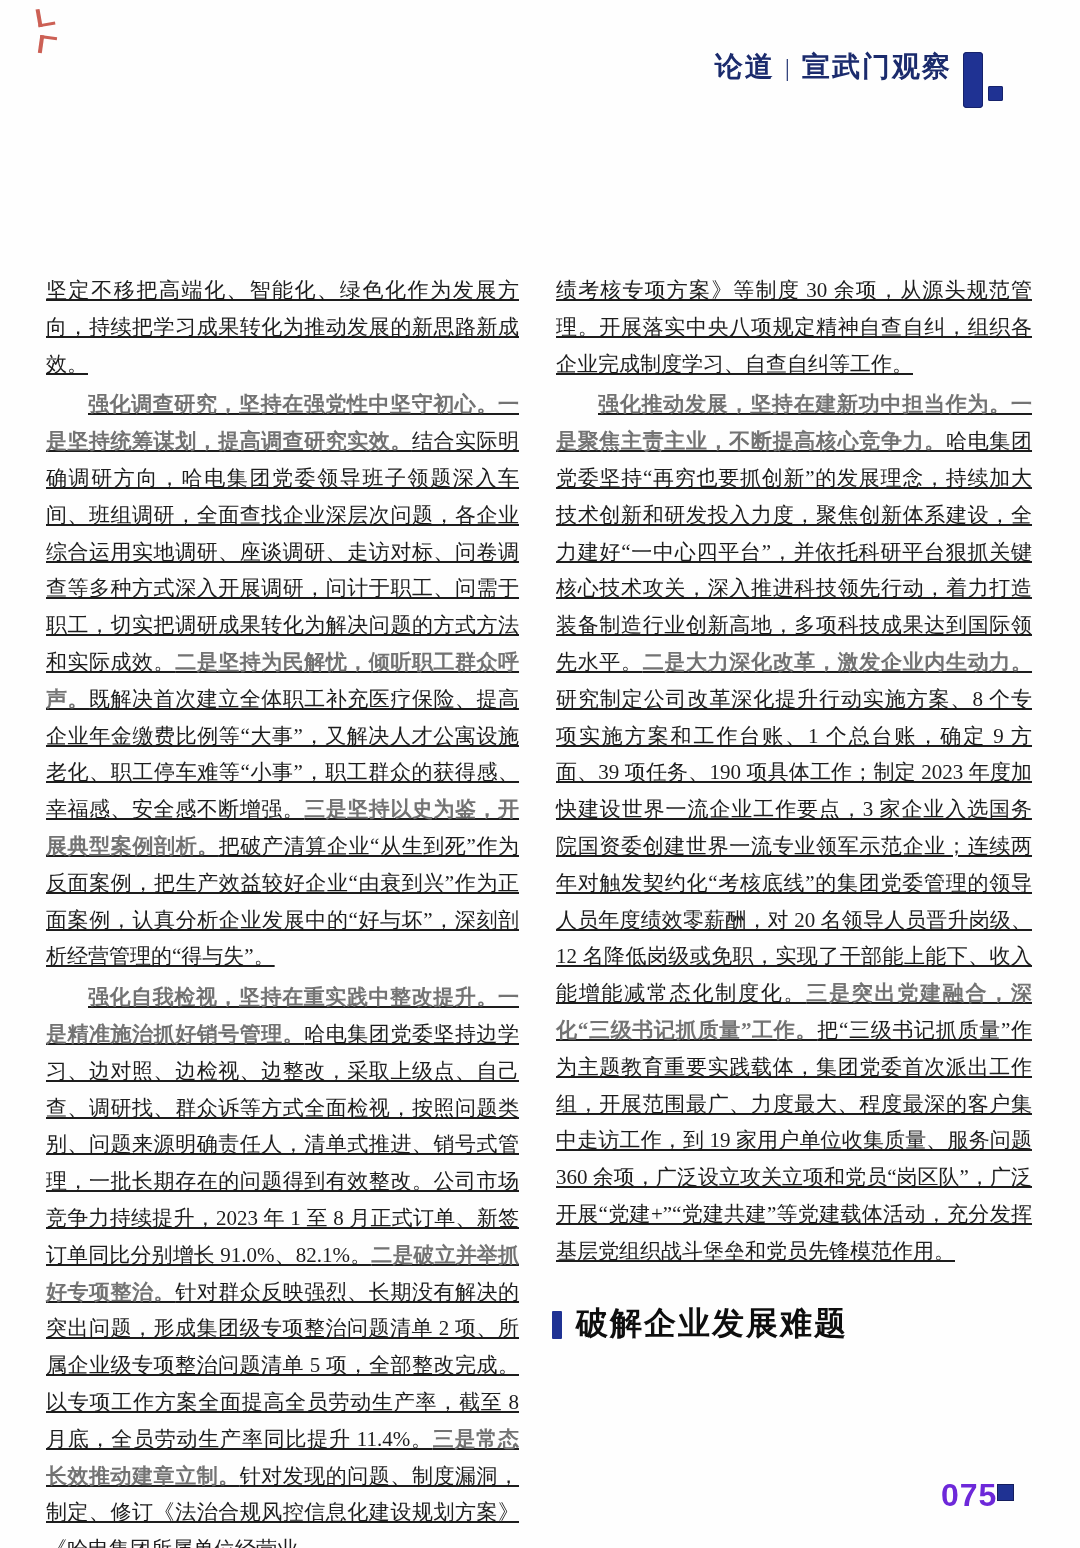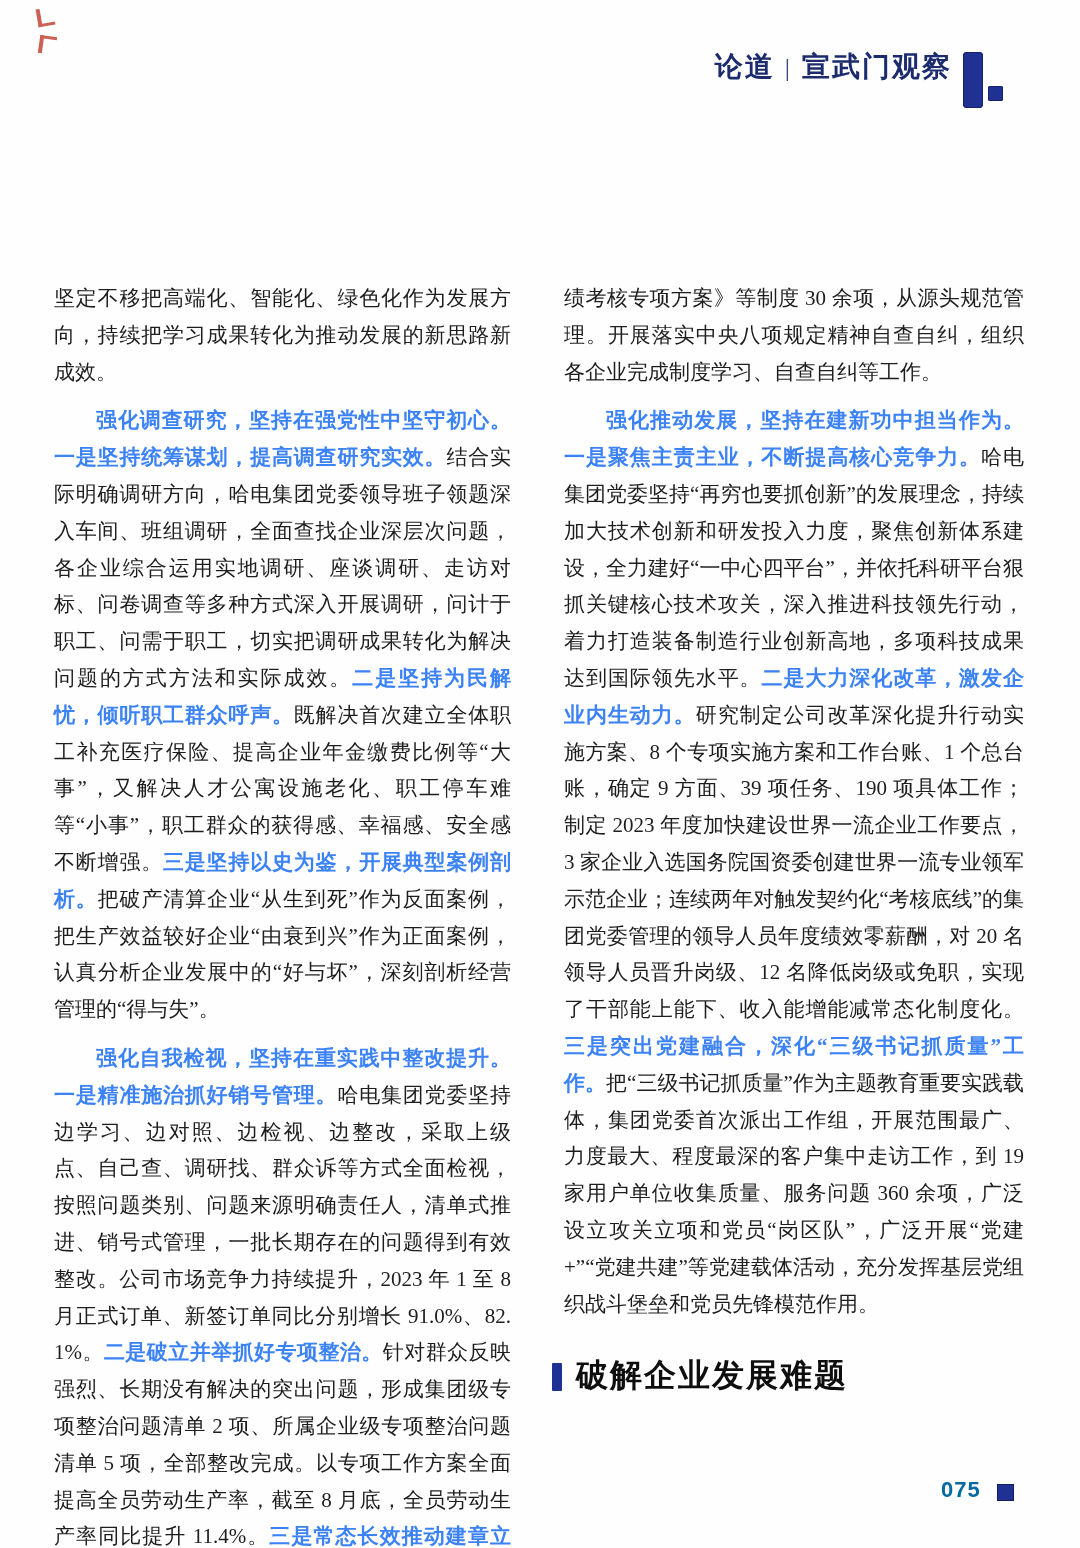--- a/index.html
+++ b/index.html
@@ -44,44 +44,44 @@
 
   
   .column{
     position:absolute;top:268px;
     font-size:21px;line-height:36.8px;color:#1d1d1d;
     text-align:justify;text-justify:inter-character;
     word-break:break-all;
   }
   .col-left{left:42px;width:481px;}
   .col-right{left:552px;width:484px;}
-  .para{margin:12px;}
+  .para{margin:4px;text-decoration:underline;}
   .para.indent{text-indent:2em;}
   .seg{font-weight:normal;}
-  .seg.bold{font-weight:bold;color:#3b82f6;}
+  .seg.bold{font-weight:bold;color:#737373;}
 
   
   .section-heading{
     margin:36px 0 50px 0;height:34px;line-height:34px;
     white-space:nowrap;text-align:left;text-indent:0;
   }
   .heading-bar{
     display:inline-block;width:10px;height:28px;
     background:#1f3293;vertical-align:-5px;margin-right:14px;
     border-radius:1px;
   }
   .heading-text{
     font-size:32px;font-weight:bold;color:#0e0e0e;letter-spacing:2px;
   }
 
   
   .page-number{
     position:absolute;top:1477px;left:941px;
     font-family:"Liberation Sans","DejaVu Sans",sans-serif;
-    font-size:22px;font-weight:bold;color:#0369a1;letter-spacing:1px;
+    font-size:32px;font-weight:bold;color:#6d28d9;letter-spacing:1px;
   }
   .page-number-square{
     position:absolute;top:1484px;left:997px;width:17px;height:17px;
     background:#1f3293;box-shadow:0 0 0 1px #141d5e inset;
   }
 </style>
 </head>
 <body>
 
 <div class="page">

